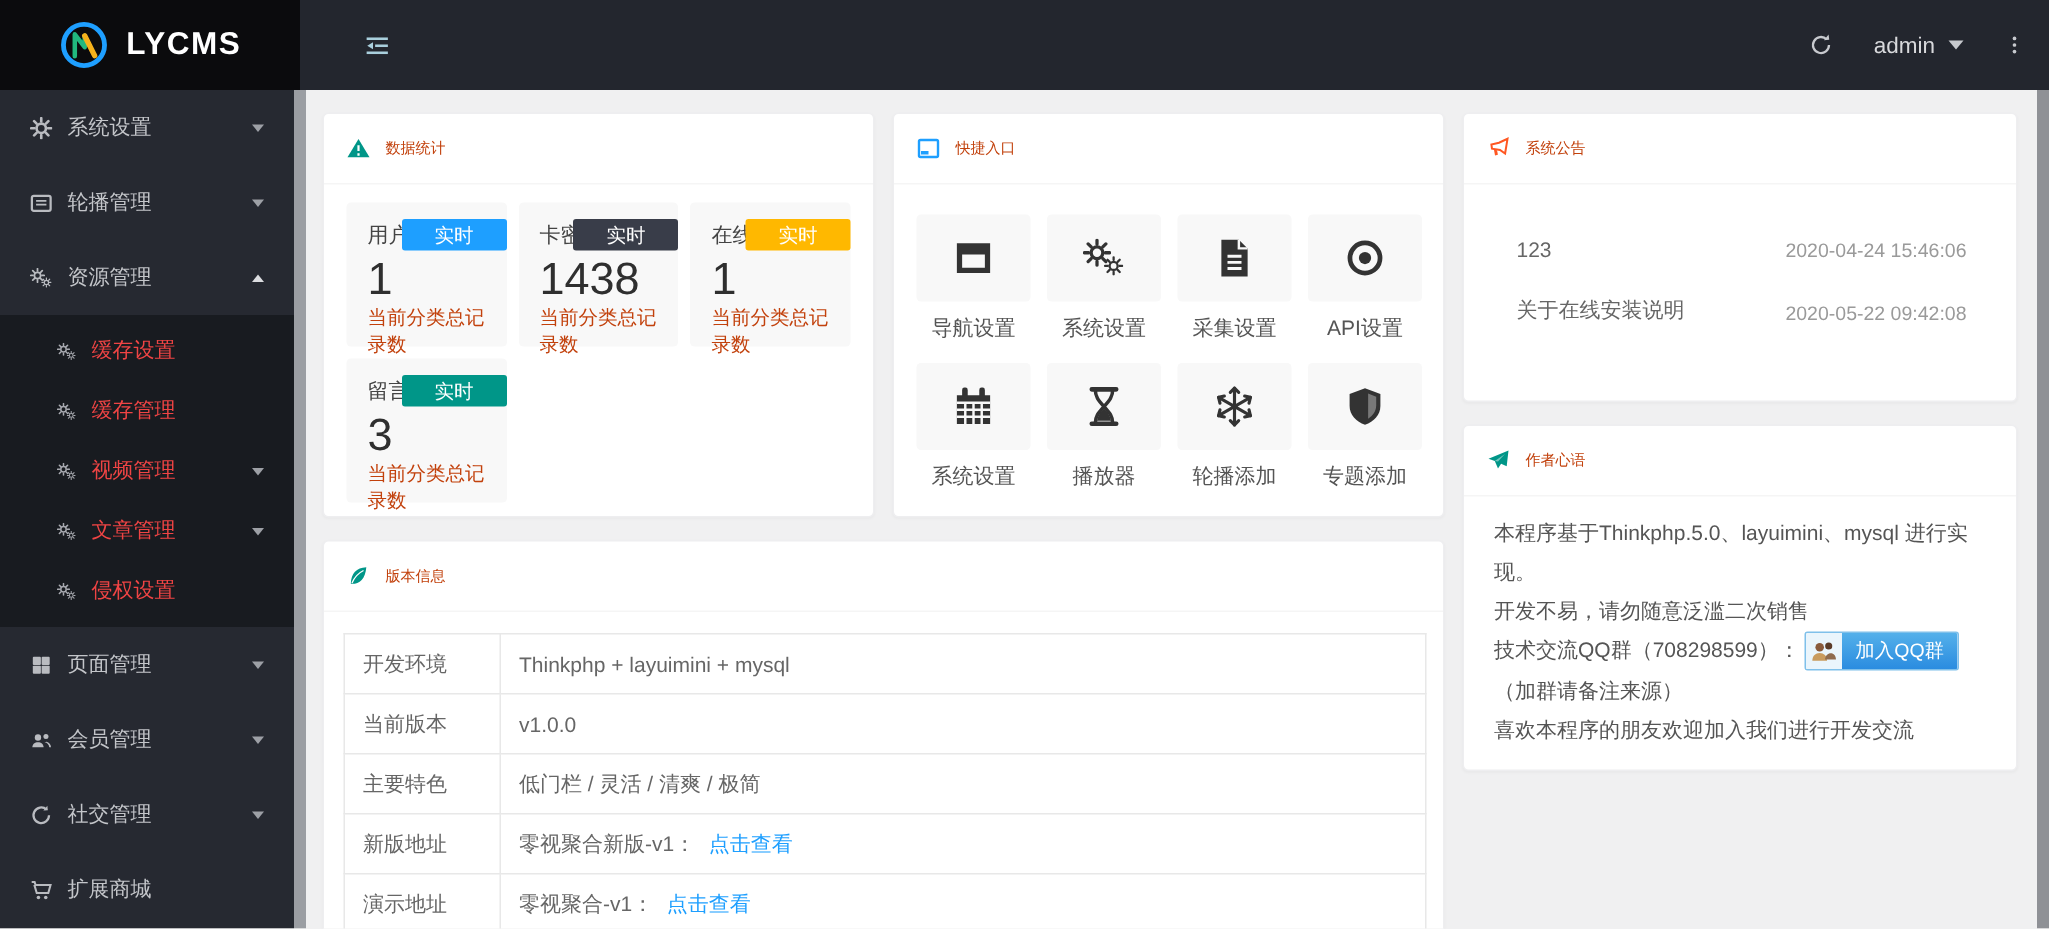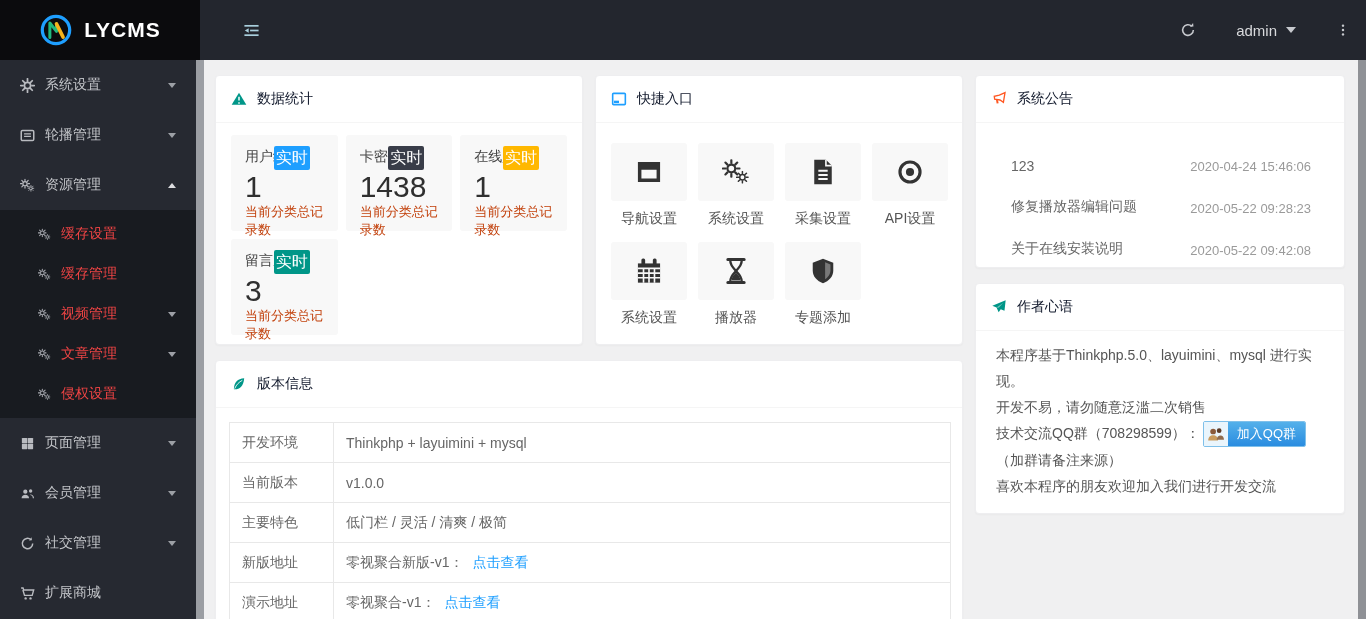--- a/index.html
+++ b/index.html
@@ -10,21 +10,21 @@
     -webkit-font-smoothing:antialiased;
   }
   svg{display:block}
   
   .topbar{position:absolute;top:0;left:0;right:0;height:60px;background:#23262E;z-index:5}
   .logo{position:absolute;left:0;top:0;width:200px;height:60px;background:#0b0b0d;
         display:flex;align-items:center;justify-content:center;gap:11px}
   .logo-mark{width:34px;height:34px}
   .logo-text{color:#fff;font-size:21px;font-weight:bold;letter-spacing:1px}
   .minify{position:absolute;left:243px;top:22px;width:17px;height:17px;color:#A9CFDD;cursor:pointer}
-  .topbar-right{position:absolute;right:16px;top:0;height:60px;display:flex;align-items:center;gap:40px}
+  .topbar-right{position:absolute;right:16px;top:0;height:60px;display:flex;align-items:center;gap:27px}
   .tb-icon{width:16px;height:16px;color:#c7c9ce;cursor:pointer}
   .user{display:flex;align-items:center;gap:9px;color:#d8d9dc;font-size:15px;cursor:pointer}
   .caret{width:0;height:0;border-left:5px solid transparent;border-right:5px solid transparent;border-top:6px solid #c7c9ce}
   .dots{width:14px;height:16px;color:#c7c9ce;cursor:pointer}
   
   .sidebar{position:absolute;top:60px;left:0;bottom:0;width:196px;background:#262931;z-index:4}
   .side-scroll{position:absolute;top:60px;left:196px;bottom:0;width:8px;background:#9b9ea3;z-index:4}
   .menu-item{height:50px;display:flex;align-items:center;padding:0 20px;color:#c3c5c9;
              font-size:14px;cursor:pointer;position:relative;box-sizing:border-box}
   .menu-item .mi{width:15px;height:15px;margin-right:10px;flex:none;color:#b9bbc0}
@@ -39,28 +39,28 @@
            padding:15px 0 0 11px;box-sizing:border-box}
   .main-scroll{position:absolute;right:0;top:60px;bottom:0;width:8px;background:#8f9196;z-index:6}
   .cols{display:flex;gap:12px}
   .col-left{width:748px;flex:none}
   .col-right{width:370px;flex:none}
   .row-top{display:flex;gap:12px}
   .card{background:#fff;border:1px solid #eeeef0;border-radius:4px;box-sizing:border-box;
         box-shadow:0 1px 2px rgba(0,0,0,.03)}
   .card-head{height:46px;display:flex;align-items:center;padding:0 15px;border-bottom:1px solid #f5f5f5}
   .card-head .hi{width:16px;height:16px;margin-right:10px}
-  .card-head .t{font-size:14px;color:#0f172a}
+  .card-head .t{font-size:10px;color:#c2410c}
   .c-teal{color:#009688}.c-blue{color:#1E9FFF}.c-orange{color:#FF5722}
   
   .stats-card,.quick-card{width:368px;height:270px;flex:none}
   .stats-grid{display:grid;grid-template-columns:1fr 1fr 1fr;gap:8px;padding:12px 15px}
   .stat{background:#f8f8f8;border-radius:3px;height:96px;padding:13px 14px;box-sizing:border-box;position:relative}
   .stat .sl{font-size:14px;color:#444}
-  .badge{position:absolute;top:11px;right:28px;color:#fff;font-size:16px;line-height:1;padding:4px 2px;border-radius:2px}
+  .badge{position:absolute;top:11px;right:0;color:#fff;font-size:13px;line-height:1;padding:4px 22px;border-radius:2px}
   .b0{background:#1E9FFF}.b1{background:#393D49}.b2{background:#FFB800}.b3{background:#009688}
   .stat .sv{font-size:30px;color:#2f2f2f;margin-top:5px;line-height:1.05}
   .stat .sd{font-size:13px;color:#c2410c;margin-top:0}
   
   .quick-grid{display:grid;grid-template-columns:repeat(4,76px);column-gap:11px;row-gap:14px;padding:20px 15px 0}
   .qtile{cursor:pointer}
   .qi-box{height:58px;background:#f8f8f8;border-radius:3px;display:flex;align-items:center;justify-content:center;color:#333}
   .qi-box svg{width:28px;height:28px}
   .qi-label{text-align:center;font-size:14px;color:#555;margin-top:9px;white-space:nowrap}
   
@@ -409,20 +409,28 @@
                 </div>
               <div class="qi-label">系统设置</div>
             </div>
             <div class="qtile">
               <div class="qi-box">
                   <svg>
                     <use href="#i-hourglass"></use>
                   </svg>
                 </div>
               <div class="qi-label">播放器</div>
+            </div>
+            <div class="qtile">
+              <div class="qi-box">
+                  <svg>
+                    <use href="#i-snowflake"></use>
+                  </svg>
+                </div>
+              <div class="qi-label">轮播添加</div>
             </div>
             <div class="qtile">
               <div class="qi-box">
                   <svg>
                     <use href="#i-shield"></use>
                   </svg>
                 </div>
               <div class="qi-label">专题添加</div>
             </div>
           </div>
@@ -481,24 +489,20 @@
               <use href="#i-megaphone"></use>
             </svg>
           <span class="t">系统公告</span>
         </div>
         <div class="notice-list">
           <div class="notice-row">
             <span class="nt">123</span>
             <span class="nd">2020-04-24 15:46:06</span>
           </div>
           <div class="notice-row">
-            <span class="nt">修复播放器编辑问题</span>
-            <span class="nd">2020-05-22 09:28:23</span>
-          </div>
-          <div class="notice-row">
             <span class="nt">关于在线安装说明</span>
             <span class="nd">2020-05-22 09:42:08</span>
           </div>
         </div>
       </section>
 
       <section class="card author-card">
         <div class="card-head">
           <svg class="hi c-teal">
               <use href="#i-plane"></use>

